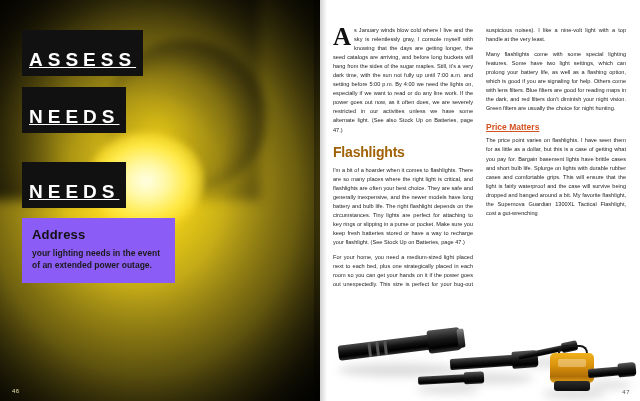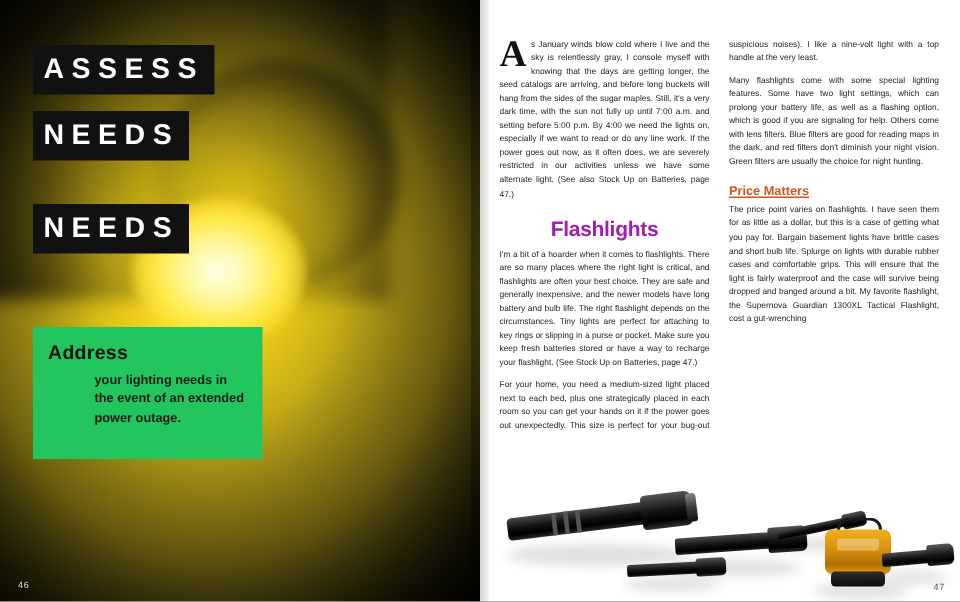--- a/index.html
+++ b/index.html
@@ -70,47 +70,47 @@
   }
   .headline-line {
     display: inline-block;
     background: #111111;
     color: #ffffff;
     font-family: "Liberation Sans", sans-serif;
     font-weight: bold;
     font-size: 19px;
     letter-spacing: 5px;
     line-height: 1.05;
-    padding: 7px 7px 6px 7px;
+    padding: 20px 7px 6px 7px;
     margin-bottom: 11px;
     white-space: nowrap;
+    text-decoration: underline;
   }
 
   
   .deck {
     position: absolute;
     left: 22px;
     top: 218px;
     width: 133px;
-    background: #22c55e;
-    padding: 9px 10px 22px 10px;
+    background: #8b5cf6;
+    padding: 9px 10px 11px 10px;
   }
   .deck-title {
     font-weight: bold;
     font-size: 13px;
     color: #111;
     margin-bottom: 5px;
     letter-spacing: 0.2px;
   }
   .deck-body {
     font-weight: bold;
     font-size: 8.5px;
     line-height: 1.45;
     color: #1b1b1b;
-    margin-left: 31px;
   }
 
   .folio-left {
     position: absolute;
     left: 12px;
     bottom: 7px;
     font-size: 6px;
     color: #e8e0b0;
     letter-spacing: 0.5px;
   }
@@ -150,24 +150,23 @@
     font-weight: bold;
     font-size: 25px;
     line-height: 20px;
     padding: 1px 3px 0 0;
     color: #111;
   }
   .sec-head {
     font-family: "Liberation Sans", sans-serif;
     font-weight: bold;
     font-size: 14px;
-    color: #a21caf;
+    color: #a16207;
     margin: 9px 0 6px 0;
     letter-spacing: -0.2px;
-    text-align: center;
   }
   .sub-head {
     font-family: "Liberation Sans", sans-serif;
     font-weight: bold;
     font-size: 8.5px;
     color: #d4521f;
     margin: 9px 0 4px 0;
     text-decoration: underline;
   }
 

